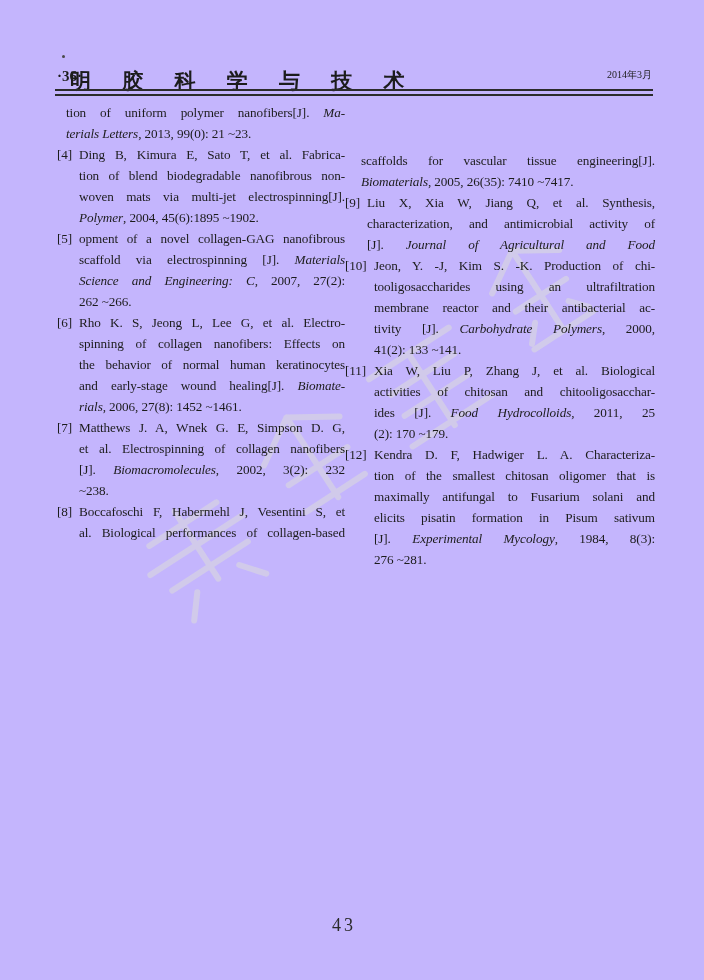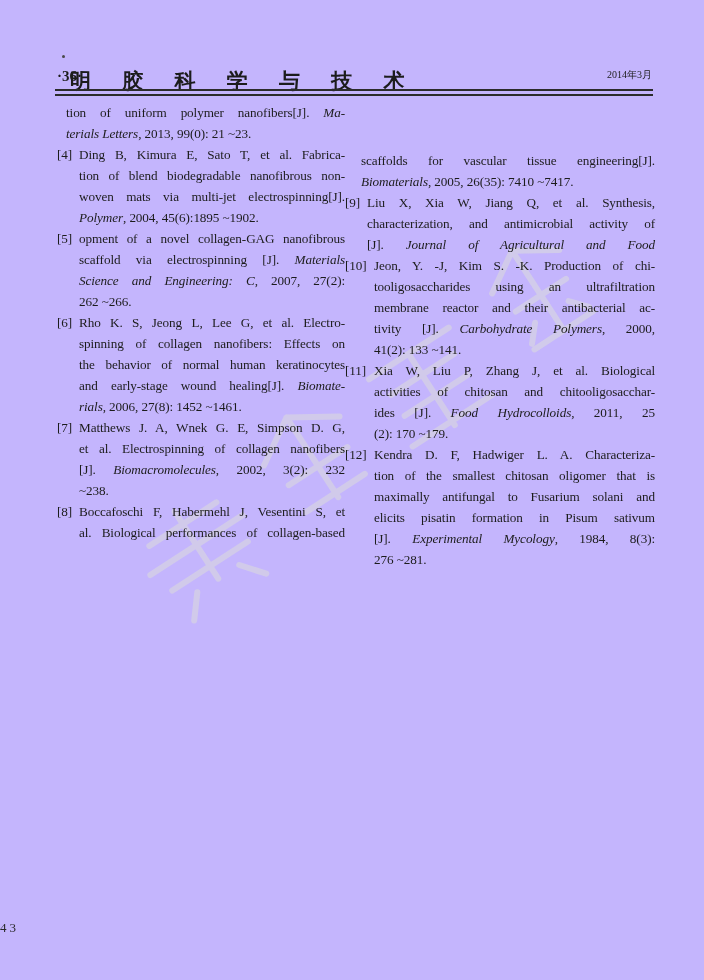--- a/index.html
+++ b/index.html
@@ -31,22 +31,22 @@
   .ref-label { position:absolute; left:0; top:0; }
   .hang       { padding-left:22px; }
   .hang-wide  { padding-left:29px; }
   .hang-cont  { padding-left:9px; }
   .col-right .hang-cont { padding-left:16px; }
 
   .line { text-align:left; white-space:normal; }
   .line.jl { text-align:justify; text-align-last:justify; }
   .it { font-style:italic; }
 
-  .footer { position:absolute; bottom:44px; left:0; right:16px; 
-    font-size:13px; letter-spacing:3px; z-index:1; color:#2a2a2a; }
+  .footer { position:absolute; bottom:44px; left:0; right:16px; text-align:center;
+    font-size:18px; letter-spacing:3px; z-index:1; color:#2a2a2a; }
 </style>
 </head>
 <body>
 
 <div class="page">
 
   <svg class="watermark" width="704" height="980" viewBox="0 0 704 980">
     <g fill="none" stroke="#dcdcdc" stroke-width="6" opacity="0.55" stroke-linecap="round" stroke-linejoin="round" transform="rotate(-33 350 350)">
       <path d="M60 430 h110 M75 405 l80 0 M70 455 l90 0 M115 390 v80 M90 470 l-18 22 M140 470 l18 22"></path>
       <path d="M215 400 l45 -28 45 28 M225 430 h70 M260 372 v95 M225 462 h70"></path>

